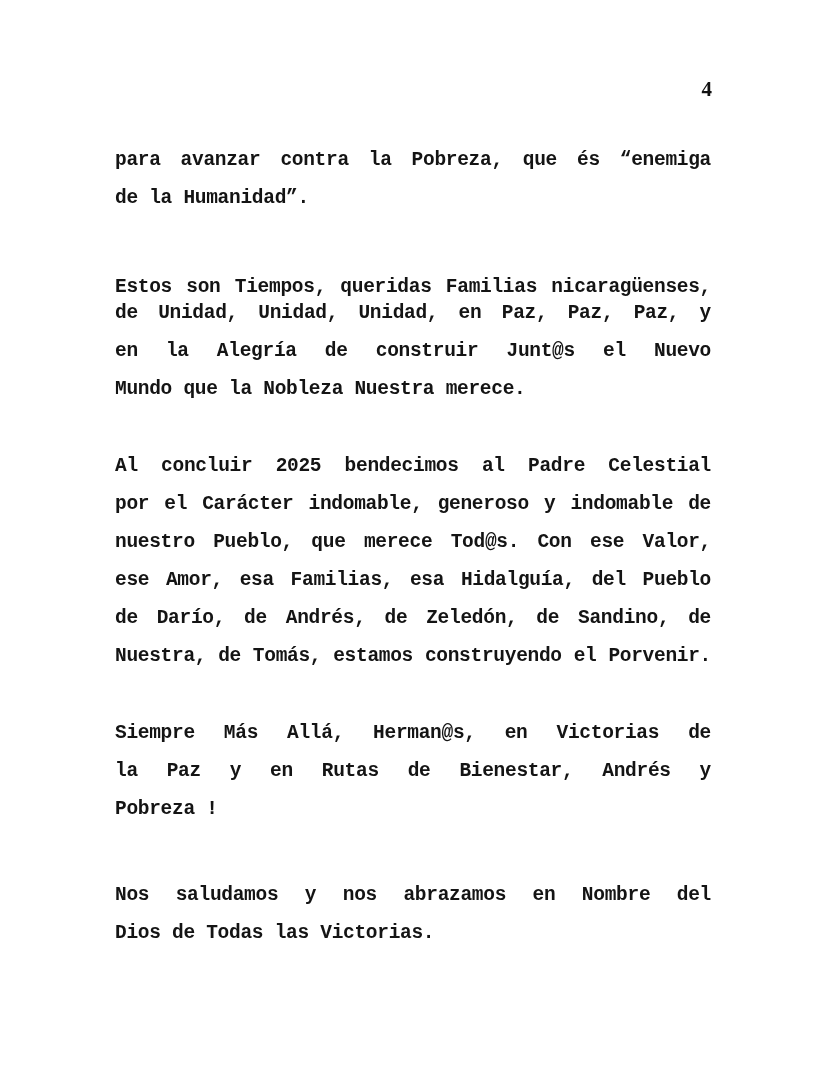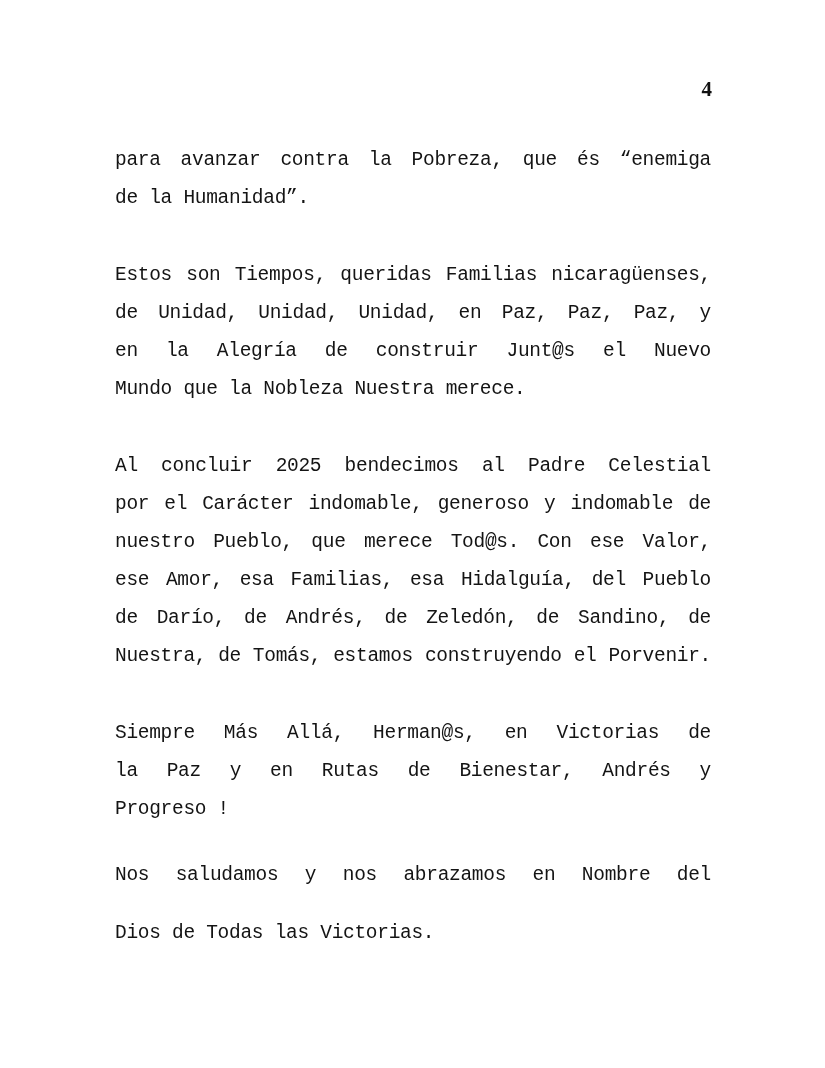--- a/index.html
+++ b/index.html
@@ -5,57 +5,57 @@
   html, body { margin:0; padding:0; background:#ffffff; }
   body { width:825px; height:1068px; position:relative; overflow:hidden; }
   .page { position:absolute; left:0; top:0; width:825px; height:1068px; background:#ffffff; }
   .page-number {
     position:absolute; right:113px; top:77px;
     font-family:"Liberation Serif", serif; font-weight:bold; font-size:21px; color:#111;
   }
   .line {
     position:absolute; left:115px; width:596px; height:26px;
     font-family:"Liberation Mono", "DejaVu Sans Mono", monospace;
-    font-weight:normal; font-size:19.5px; color:#141414;
+    font-weight:bold; font-size:19.5px; color:#141414;
     white-space:nowrap; line-height:26px;
     text-align:justify; text-align-last:justify;
     letter-spacing:-0.3px;
   }
   .line.last { text-align-last:left; }
 </style>
 </head>
 <body>
 
 <div class="page">
   <div class="page-number">4</div>
 
   <div>
     <div class="line" style="top:147px">para avanzar contra la Pobreza, que és “enemiga</div>
     <div class="line last" style="top:185px">de la Humanidad”.</div>
   </div>
 
   <div>
-    <div class="line" style="top:262px">Estos son Tiempos, queridas Familias nicaragüenses,</div>
+    <div class="line" style="top:274px">Estos son Tiempos, queridas Familias nicaragüenses,</div>
     <div class="line" style="top:300px">de Unidad, Unidad, Unidad, en Paz, Paz, Paz, y</div>
     <div class="line" style="top:338px">en la Alegría de construir Junt@s el Nuevo</div>
     <div class="line last" style="top:376px">Mundo que la Nobleza Nuestra merece.</div>
   </div>
 
   <div>
     <div class="line" style="top:453px">Al concluir 2025 bendecimos al Padre Celestial</div>
     <div class="line" style="top:491px">por el Carácter indomable, generoso y indomable de</div>
     <div class="line" style="top:529px">nuestro Pueblo, que merece Tod@s. Con ese Valor,</div>
     <div class="line" style="top:567px">ese Amor, esa Familias, esa Hidalguía, del Pueblo</div>
     <div class="line" style="top:605px">de Darío, de Andrés, de Zeledón, de Sandino, de</div>
     <div class="line" style="top:643px">Nuestra, de Tomás, estamos construyendo el Porvenir.</div>
   </div>
 
   <div>
     <div class="line" style="top:720px">Siempre Más Allá, Herman@s, en Victorias de</div>
     <div class="line" style="top:758px">la Paz y en Rutas de Bienestar, Andrés y</div>
-    <div class="line last" style="top:796px">Progreso !</div>
+    <div class="line last" style="top:796px">Pobreza !</div>
   </div>
 
   <div>
-    <div class="line" style="top:862px">Nos saludamos y nos abrazamos en Nombre del</div>
+    <div class="line" style="top:882px">Nos saludamos y nos abrazamos en Nombre del</div>
     <div class="line last" style="top:920px">Dios de Todas las Victorias.</div>
   </div>
 </div>
 
 </body></html>

